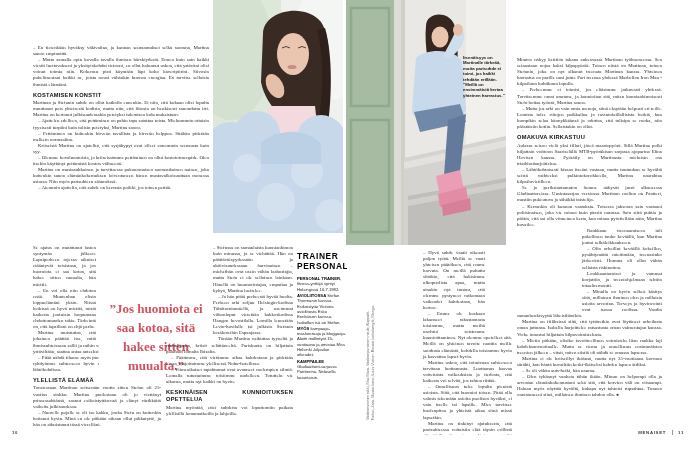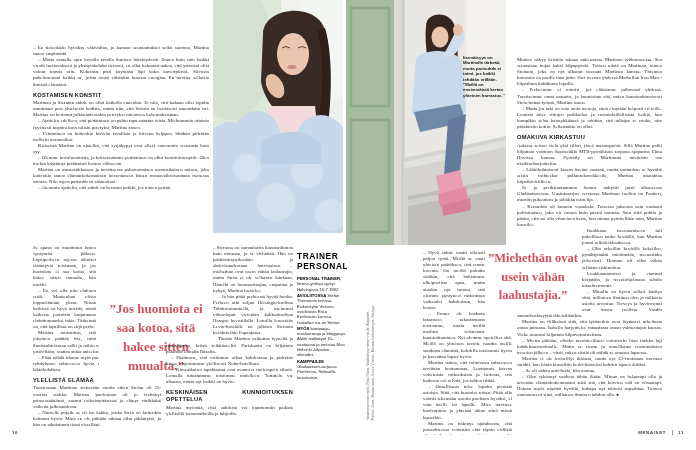--- a/index.html
+++ b/index.html
@@ -180,21 +180,20 @@
   <div class="body-text" style="left:423px; top:250px; width:89px; height:185px;">
     <div class="qspacer-r" style="width:27px; height:84px;"></div>
     <p class="noindent">– Hyvä suhde vaatii oikeasti paljon työtä. Meiltä se vaati yhteisen päätöksen, että emme luovuta. On meillä puhuttu siitäkin, että hakisimme ulkopuolista apua, mutta ainakin nyt tuntuu, että olemme pystyneet ratkomaan vaikeudet kahdestaan, hän kertoo.</p>
     <p>– Emme ole koskaan lakanneet rakastamasta toisiamme, mutta meiltä unohtui toistemme kunnioittaminen. Nyt olemme opetelleet sitä. Meillä on yhteinen tavoite nauttia meille suodusta elämästä, kohdella toisiamme hyvin ja kasvattaa lapset hyvin.</p>
     <p>Martina uskoo, että toimivaan suhteeseen tarvitaan luottamusta. Luottamus kasvaa voitetuista vaikeuksista ja tiedosta, että kaikesta voi selvitä, jos tahtoa riittää.</p>
     <p>– Onnellisuus tulee lopulta pienistä asioista. Siitä, että huomioi toisen. Pitää olla valmis tekemään asioita puolison hyväksi, ei vain itselle tai lapsille. Mies tarvitsee huolenpitoa ja yhteistä aikaa siinä missä lapsetkin.</p>
     <p>Martina on tinkinyt ajatuksesta, että parisuhteessa voitaisiin elää täysin erillistä elämää. Itsenäisyys ja omaehtoisuus ovat yhä tärkeitä arvoja, mutta ehkä hän piti niistä kiinni liian hanakasti.</p>
 
   </div>
 
-  <div class="pullquote pq2">”Miehethän ovat usein vähän laahustajia.”</div>
 
   <div class="body-text" style="left:517px; top:57px; width:145px; height:370px;">
     <p class="noindent">Muutos näkyy keittiön takana aukeavassa Martinan työhuoneessa. Sen seinustaan nojaa kaksi kilpapyörää. Toinen niistä on Martinan, toinen Stefanin, joka on nyt alkanut treenata Martinan kanssa. Yhteinen harrastus on parille uusi juttu. Pari treenaa yhdessä Marbellan Iron Man -kilpailuun huhtikuun lopulla.</p>
     <p>– Perheemme ei toimisi, jos eläisimme jatkuvasti yhdessä. Tarvitsemme omat uramme, ja kunnioitan sitä, miten kunnianhimoisesti Stefu hoitaa työnsä, Martina sanoo.</p>
     <p>– Mutta jos arki on vain omia menoja, siinä eksytään helposti eri teille. Lomista tulee riitojen paikkailua ja ravintolaillallisista hetkiä, kun kumpikin selaa kännykkäänsä ja odottaa, että tulisipa se ruoka, niin päästäisiin kotiin. Sellaistakin on ollut.</p>
     <h4 class="subhead">OMAKUVA KIRKASTUU</h4>
     <p class="noindent">Aulassa seisoo vielä yksi fillari, järeä maastopyörä. Sillä Martina polki hiljattain voittoon Saariselällä MTB-pyöräkisan sarjassa ajoparina Elina Hovisen kanssa. Pyöräily on Martinasta mieluisin osa triathlonharjoittelua.</p>
     <p>– Lähtökohtaisesti kisaan itseäni vastaan, mutta tuntuuhan se hyvältä seistä vaihteeksi palkintokorokkeella, Martina naurahtaa kilpailuvietilleen.</p>
     <p>Se ja periksiantamaton luonne näkyvät juuri alkaneessa Gladiaattoreissa. Uusintasarjan versiossa Martinan roolina on Pantteri, mustiin pukeutuva ja sähäkkä taistelija.</p>
     <p>– Kerrankin oli kunnon vastuksia. Toisessa jaksossa sain vastaani poliisinaisen, joka vie minua kuin pässiä narussa. Sain siitä puhtia ja päätin, että sai olla viimeinen kerta, kun minua pyöritellään näin, Martina kuvailee.</p>

